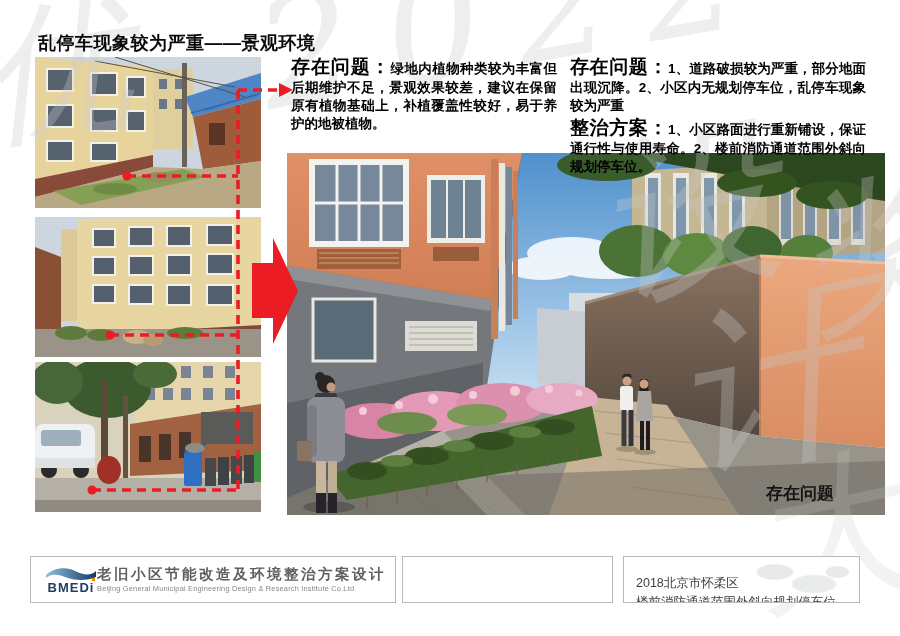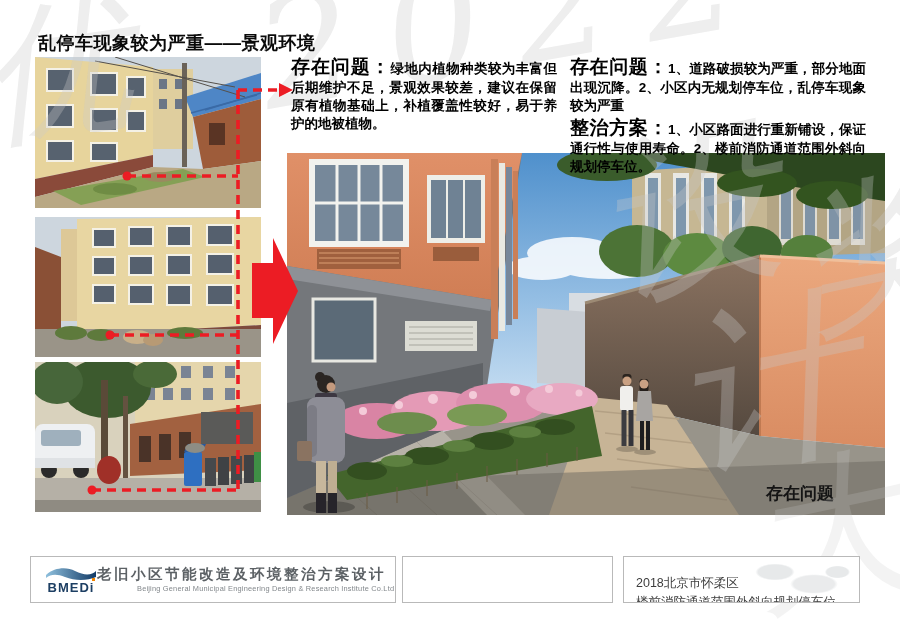--- a/index.html
+++ b/index.html
@@ -55,21 +55,21 @@
         box-sizing:border-box;z-index:30;}
   .fbox-logo{left:30px;width:366px;display:flex;align-items:center;padding-left:14px;}
   .fbox-mid{left:402px;width:211px;}
   .fbox-proj{left:623px;width:237px;padding:17px 0 0 12px;overflow:hidden;}
   .logo-block{display:flex;flex-direction:column;align-items:center;margin-right:0;}
   .logo-word{font-weight:900;font-size:13px;color:var(--logo-navy);letter-spacing:1px;
              line-height:1;position:relative;}
   .logo-word i{position:absolute;right:-1px;top:-3px;width:3px;height:3px;
                background:var(--logo-orange);font-style:normal;}
   .company-cn{font-size:14.5px;font-weight:700;color:#5c6165;letter-spacing:2.5px;line-height:1.35;}
-  .company-en{font-size:7.4px;color:#82878b;letter-spacing:.2px;line-height:1.4;margin-left:40px;}
+  .company-en{font-size:7.4px;color:#82878b;letter-spacing:.2px;line-height:1.4;}
   .proj-line{font-size:12.5px;color:#3d3d3d;line-height:19px;position:relative;z-index:2;}
   .map-blob{position:absolute;right:6px;top:3px;width:130px;height:40px;z-index:1;opacity:.55;
     background:
       radial-gradient(28px 12px at 40% 30%, #d4d8da 0 60%, transparent 70%),
       radial-gradient(34px 14px at 70% 60%, #d9dcde 0 60%, transparent 70%),
       radial-gradient(18px 9px  at 88% 30%, #d4d8da 0 60%, transparent 70%);}
 </style>
 </head>
 <body>
 

